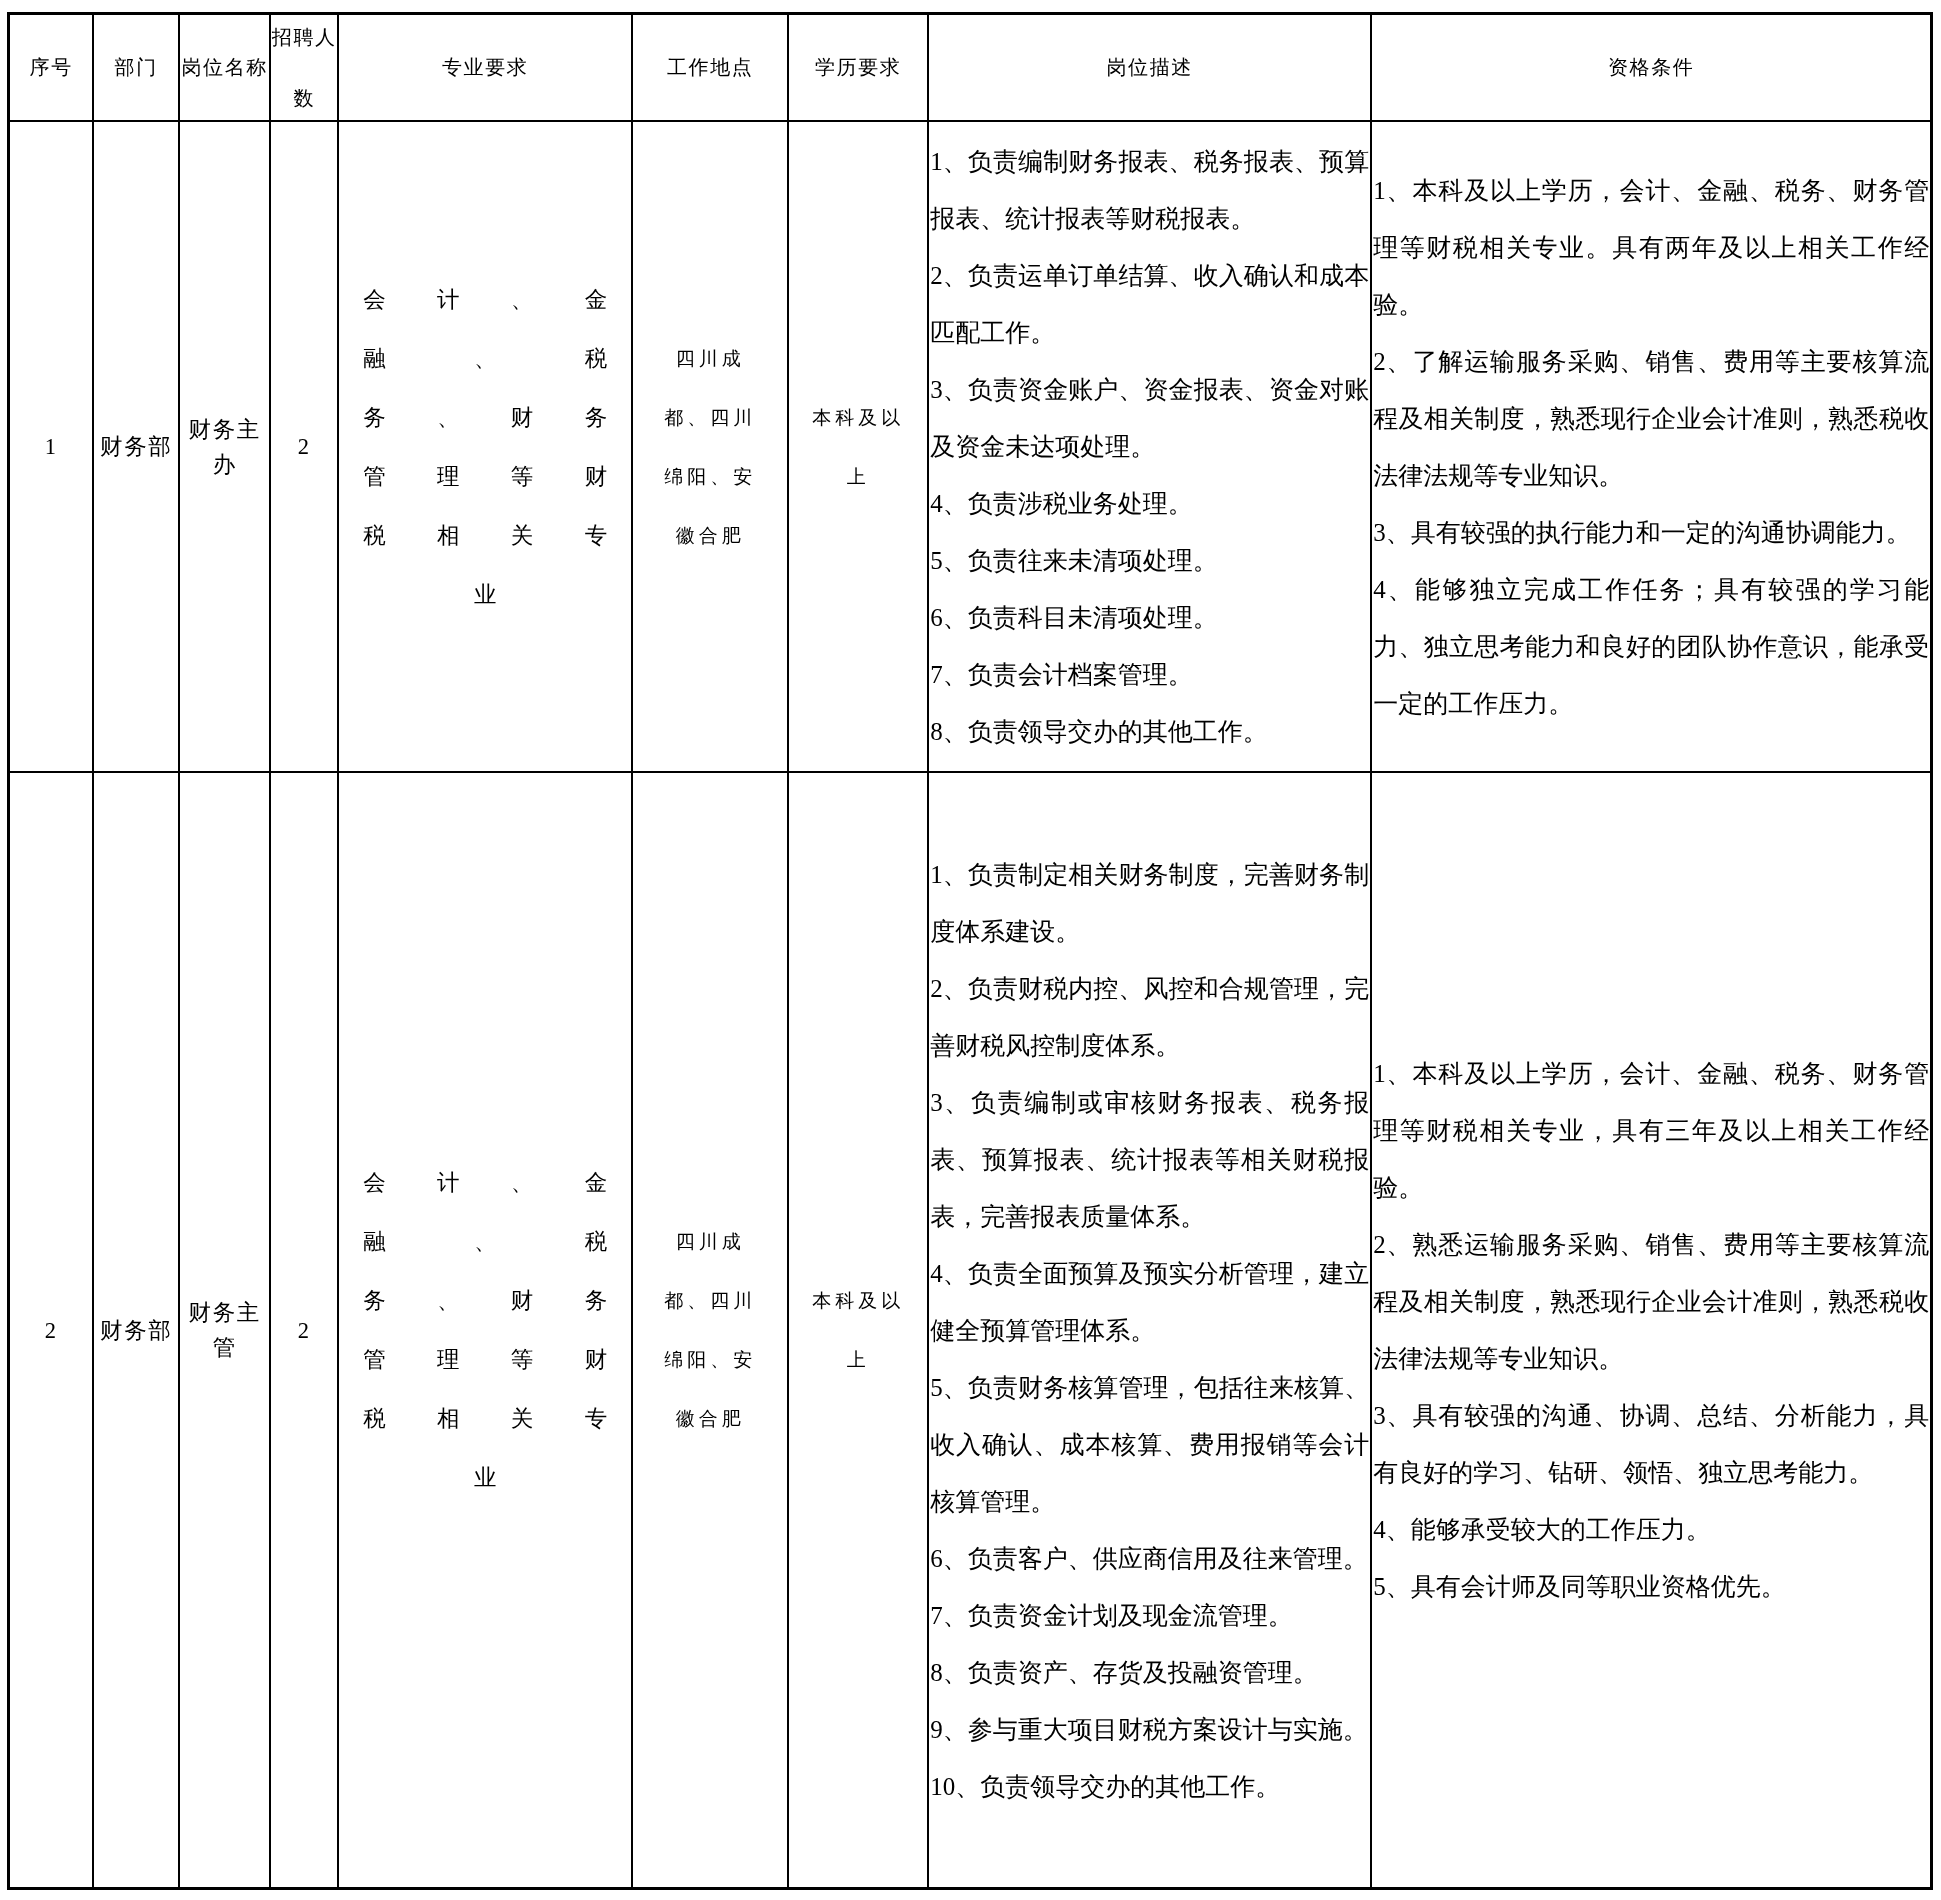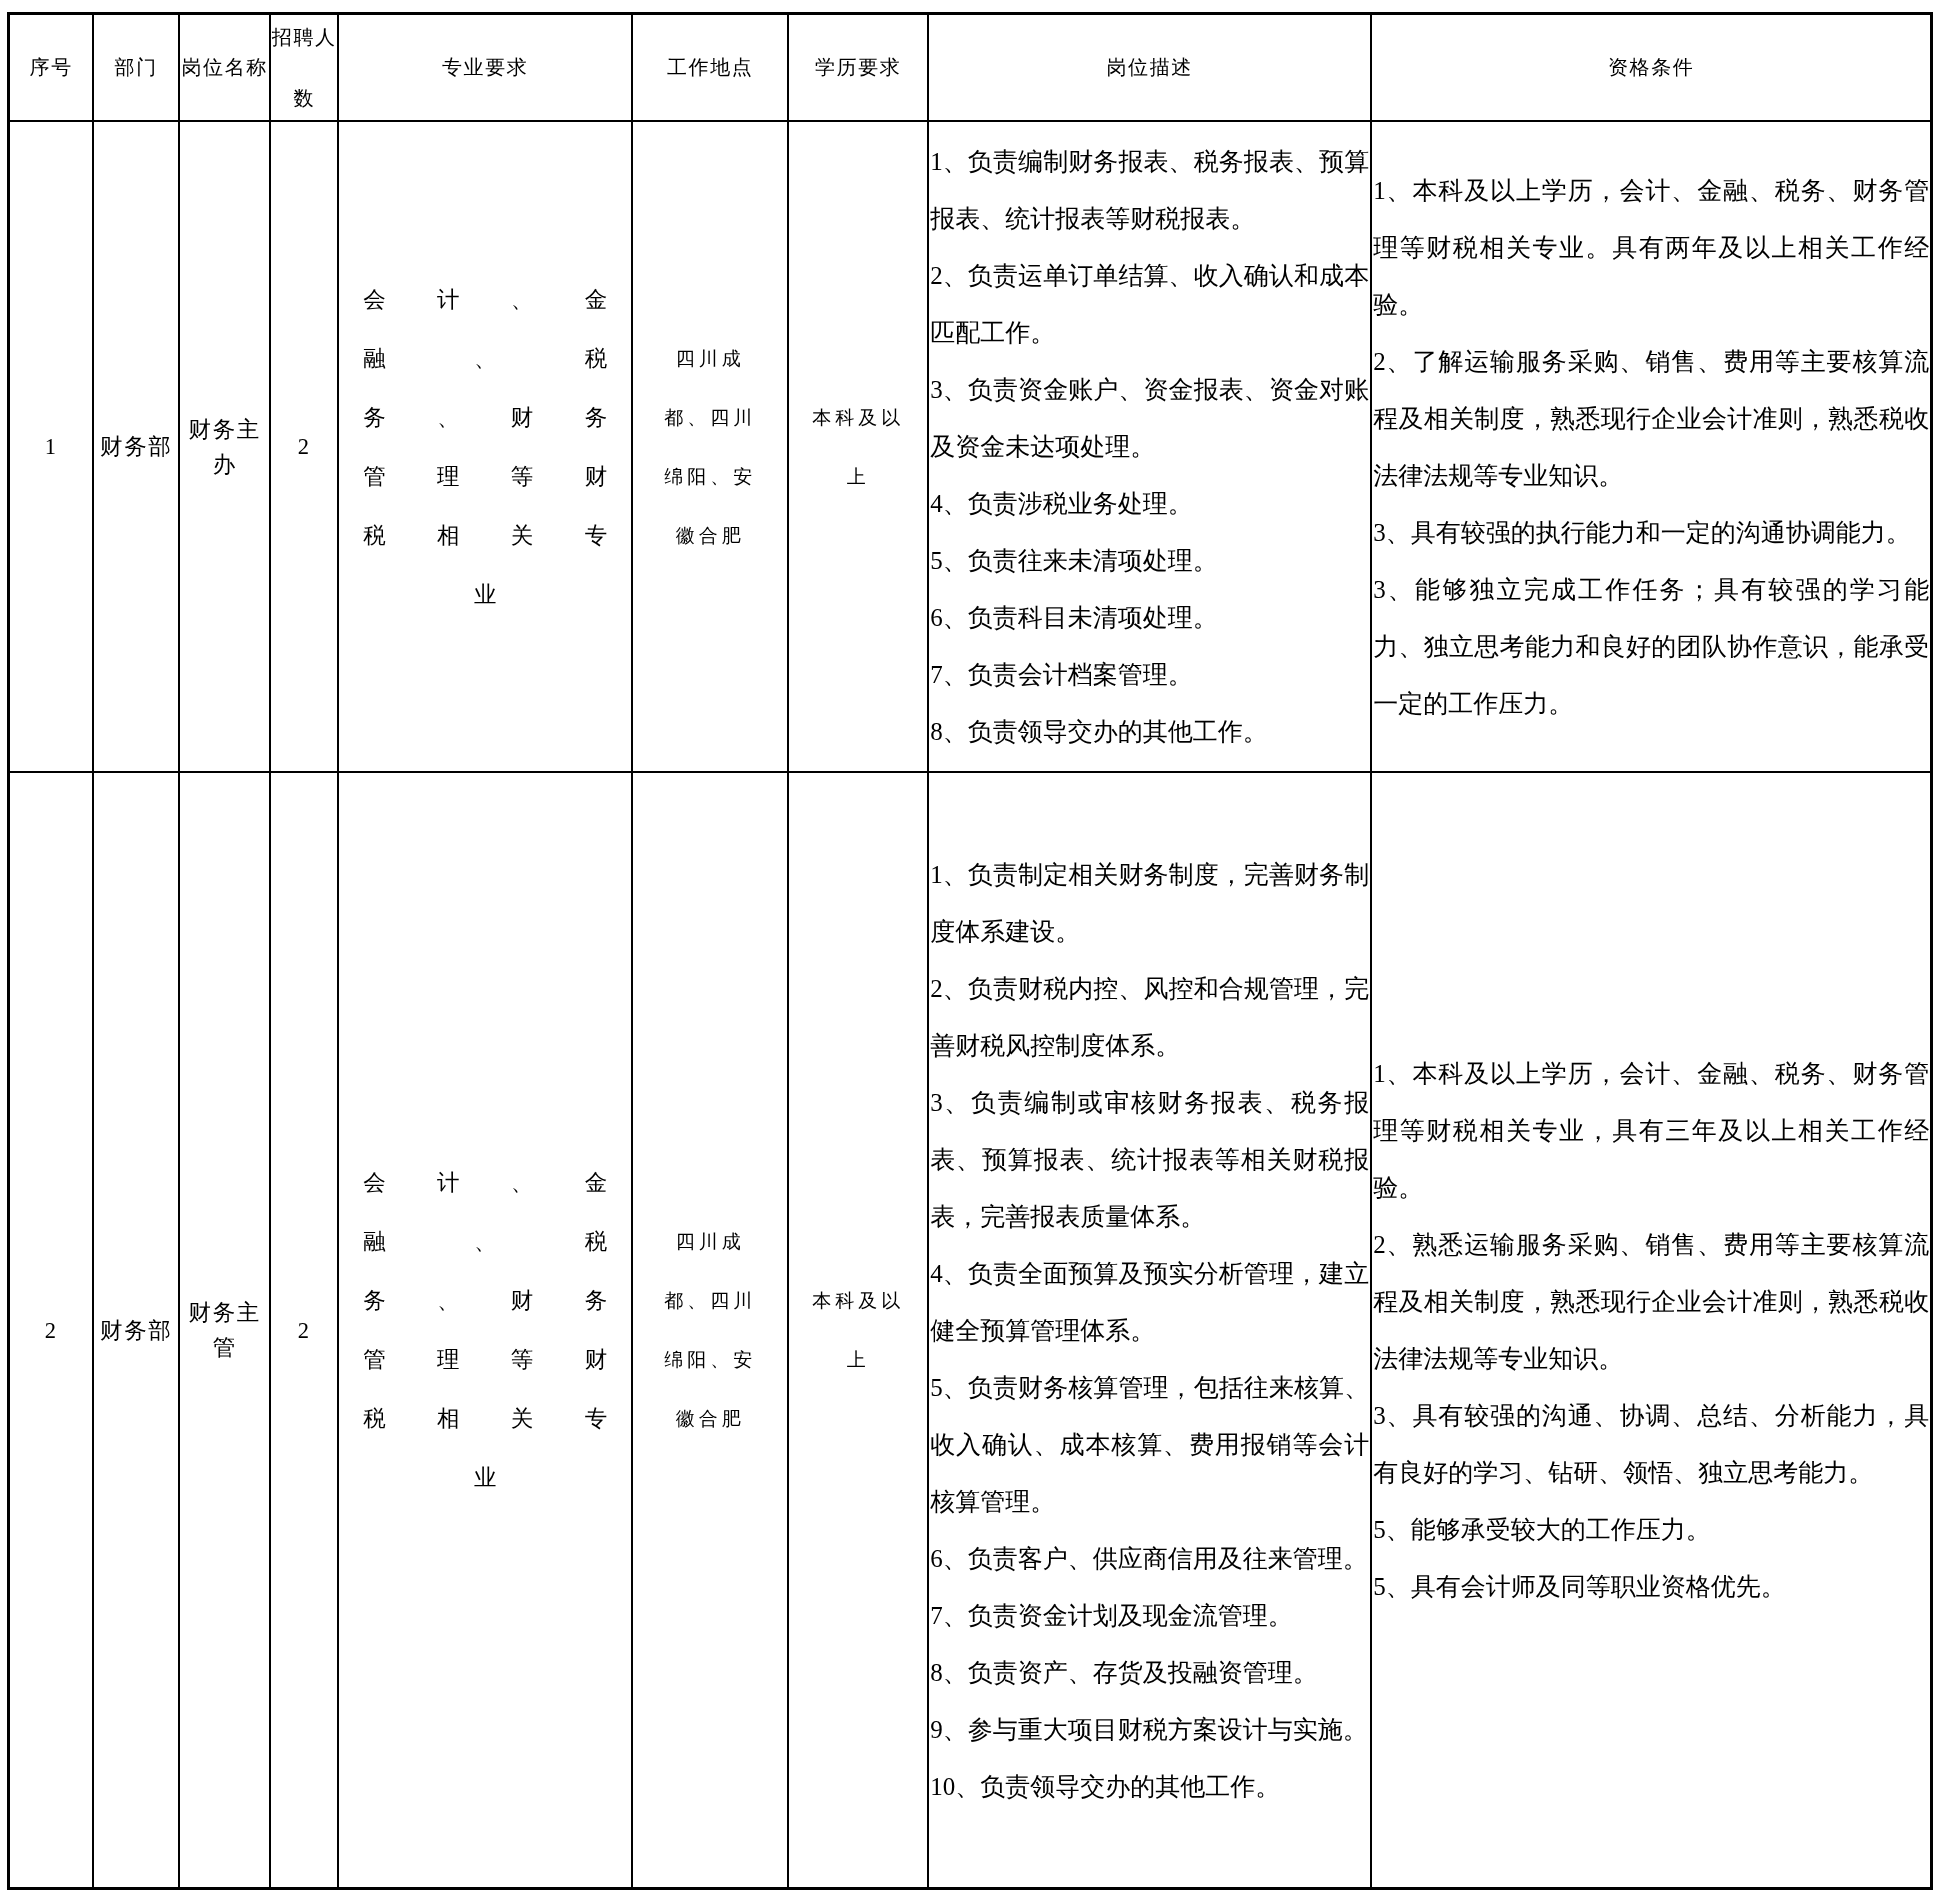--- a/index.html
+++ b/index.html
@@ -121,21 +121,21 @@
       <div class="para">4、负责涉税业务处理。</div>
       <div class="para">5、负责往来未清项处理。</div>
       <div class="para">6、负责科目未清项处理。</div>
       <div class="para">7、负责会计档案管理。</div>
       <div class="para">8、负责领导交办的其他工作。</div>
     </div>
   <div class="cell paras lc">
       <div class="para">1、本科及以上学历，会计、金融、税务、财务管理等财税相关专业。具有两年及以上相关工作经验。</div>
       <div class="para">2、了解运输服务采购、销售、费用等主要核算流程及相关制度，熟悉现行企业会计准则，熟悉税收法律法规等专业知识。</div>
       <div class="para">3、具有较强的执行能力和一定的沟通协调能力。</div>
-      <div class="para">3、能够独立完成工作任务；具有较强的学习能力、独立思考能力和良好的团队协作意识，能承受一定的工作压力。</div>
+      <div class="para">4、能够独立完成工作任务；具有较强的学习能力、独立思考能力和良好的团队协作意识，能承受一定的工作压力。</div>
     </div>
 
   <div class="cell num lr">2</div>
   <div class="cell num lr">财务部</div>
   <div class="cell num lr">财务主管</div>
   <div class="cell num lr">2</div>
   <div class="cell dist lr">
       <div class="line">
         <span>会</span>
         <span>计</span>
@@ -188,18 +188,18 @@
       <div class="para">6、负责客户、供应商信用及往来管理。</div>
       <div class="para">7、负责资金计划及现金流管理。</div>
       <div class="para">8、负责资产、存货及投融资管理。</div>
       <div class="para">9、参与重大项目财税方案设计与实施。</div>
       <div class="para">10、负责领导交办的其他工作。</div>
     </div>
   <div class="cell paras lc lr">
       <div class="para">1、本科及以上学历，会计、金融、税务、财务管理等财税相关专业，具有三年及以上相关工作经验。</div>
       <div class="para">2、熟悉运输服务采购、销售、费用等主要核算流程及相关制度，熟悉现行企业会计准则，熟悉税收法律法规等专业知识。</div>
       <div class="para">3、具有较强的沟通、协调、总结、分析能力，具有良好的学习、钻研、领悟、独立思考能力。</div>
-      <div class="para">5、能够承受较大的工作压力。</div>
+      <div class="para">4、能够承受较大的工作压力。</div>
       <div class="para">5、具有会计师及同等职业资格优先。</div>
     </div>
 
 </div>
 
 
 </body></html>

